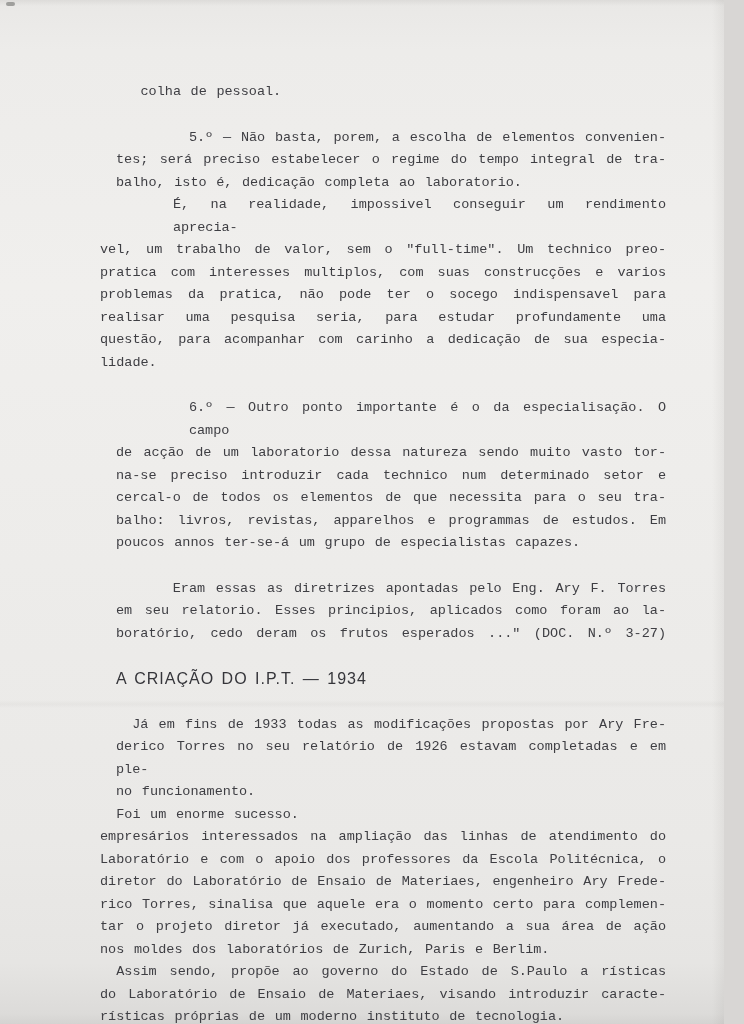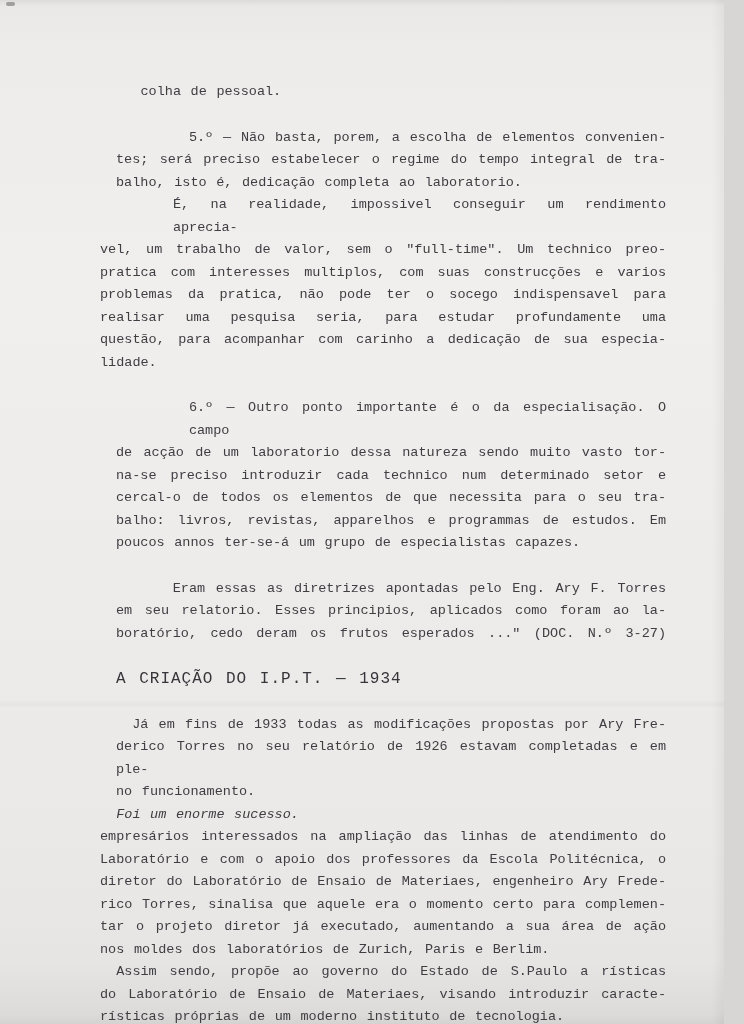--- a/index.html
+++ b/index.html
@@ -35,21 +35,21 @@
     position:absolute;left:100px;top:81px;width:566px;
     font-family:"Liberation Mono","DejaVu Sans Mono",monospace;
     font-size:13.5px;line-height:22.5px;
     color:#3e3e43;word-spacing:1.5px;
   }
   .block{margin:0;}
   .block.gap{margin-top:23px;margin-left:16px;}
   .line{text-align:justify;text-align-last:justify;}
   .line.end{text-align-last:left;}
   .heading{
-    font-family:Liberation Mono, monospace;
+    font-family:Liberation Sans, sans-serif;
     font-size:16px;font-weight:500;letter-spacing:1px;
     color:#35353a;word-spacing:2px;
   }
 </style>
 </head>
 <body>
 
 <div class="page">
   <div class="edge-shade-top"></div>
   <div class="edge-shade-right"></div>
@@ -86,21 +86,21 @@
         <div class="line">em seu relatorio. Esses principios, aplicados como foram ao la-</div>
         <div class="line">boratório, cedo deram os frutos esperados ..." (DOC. N.º 3-27)</div>
       </div>
       <div class="block gap heading">A CRIAÇÃO DO I.P.T. — 1934</div>
       <div class="block gap">
         <div class="line" style="padding-left: 2ch;">Já em fins de 1933 todas as modificações propostas por Ary Fre-</div>
         <div class="line">derico Torres no seu relatório de 1926 estavam completadas e em ple-</div>
         <div class="line end">no funcionamento.</div>
       </div>
       <div class="block">
-        <div class="line end" style="padding-left: 2ch; font-style: italic;">Foi um enorme sucesso.</div>
+        <div class="line end" style="padding-left: 2ch;">Foi um enorme sucesso.</div>
       </div>
       <div class="block">
         <div class="line">empresários interessados na ampliação das linhas de atendimento do</div>
         <div class="line">Laboratório e com o apoio dos professores da Escola Politécnica, o</div>
         <div class="line">diretor do Laboratório de Ensaio de Materiaes, engenheiro Ary Frede-</div>
         <div class="line">rico Torres, sinalisa que aquele era o momento certo para complemen-</div>
         <div class="line">tar o projeto diretor já executado, aumentando a sua área de ação</div>
         <div class="line end">nos moldes dos laboratórios de Zurich, Paris e Berlim.</div>
       </div>
       <div class="block">

